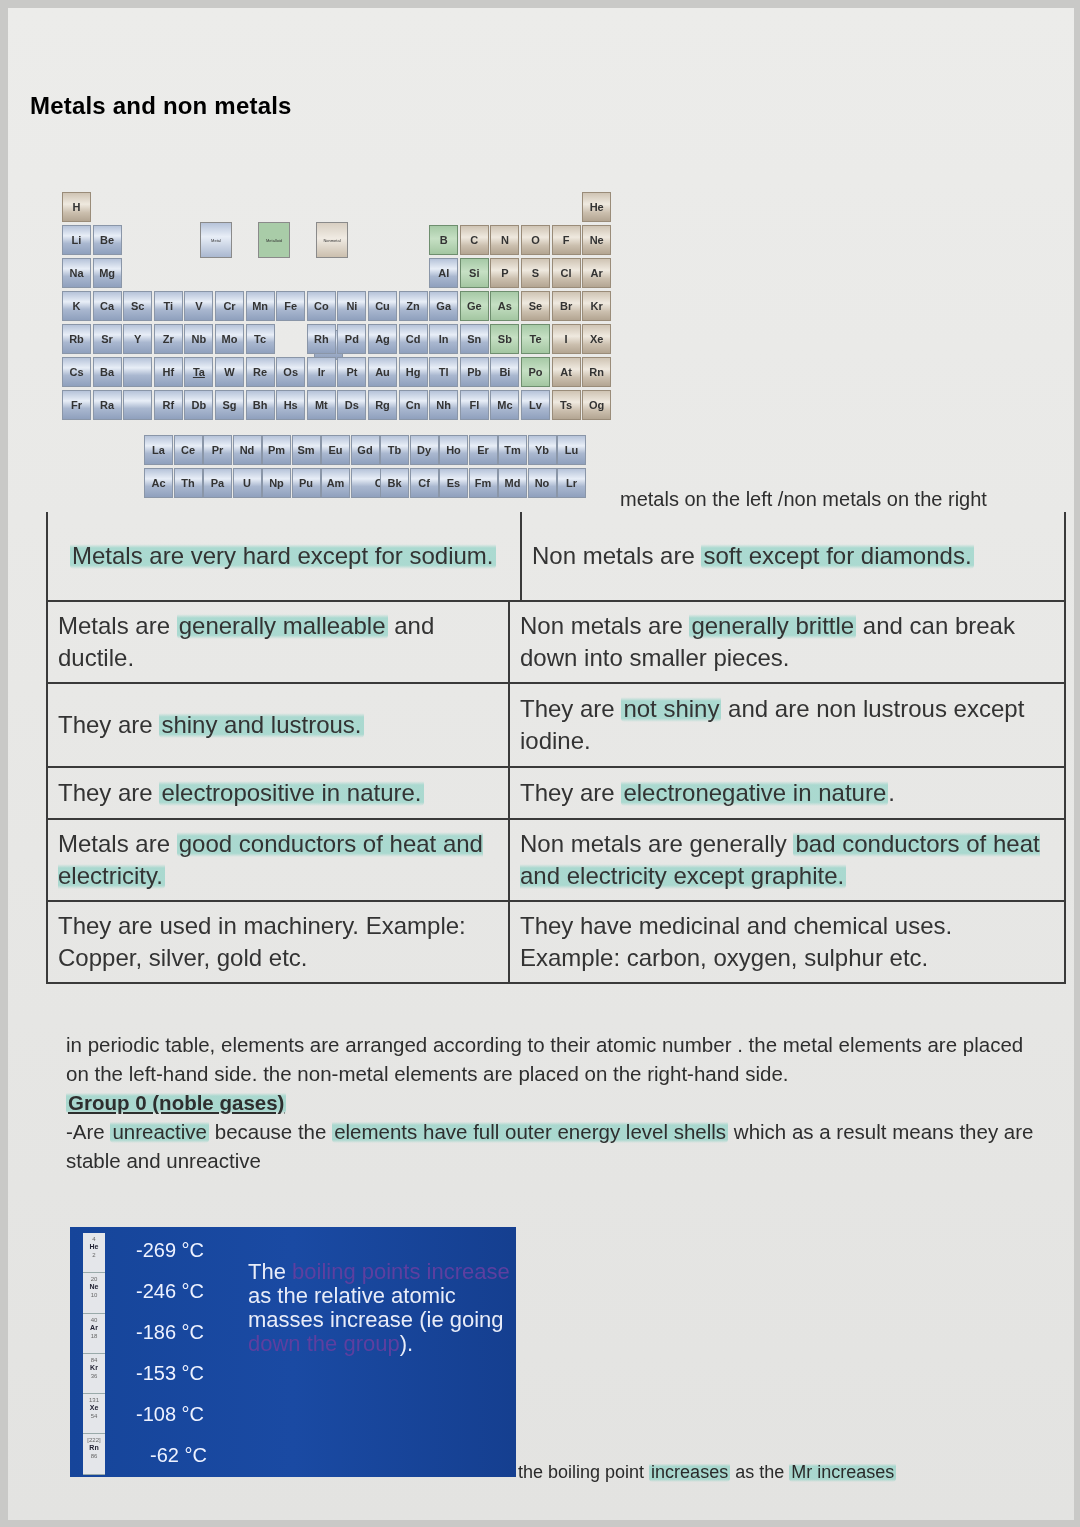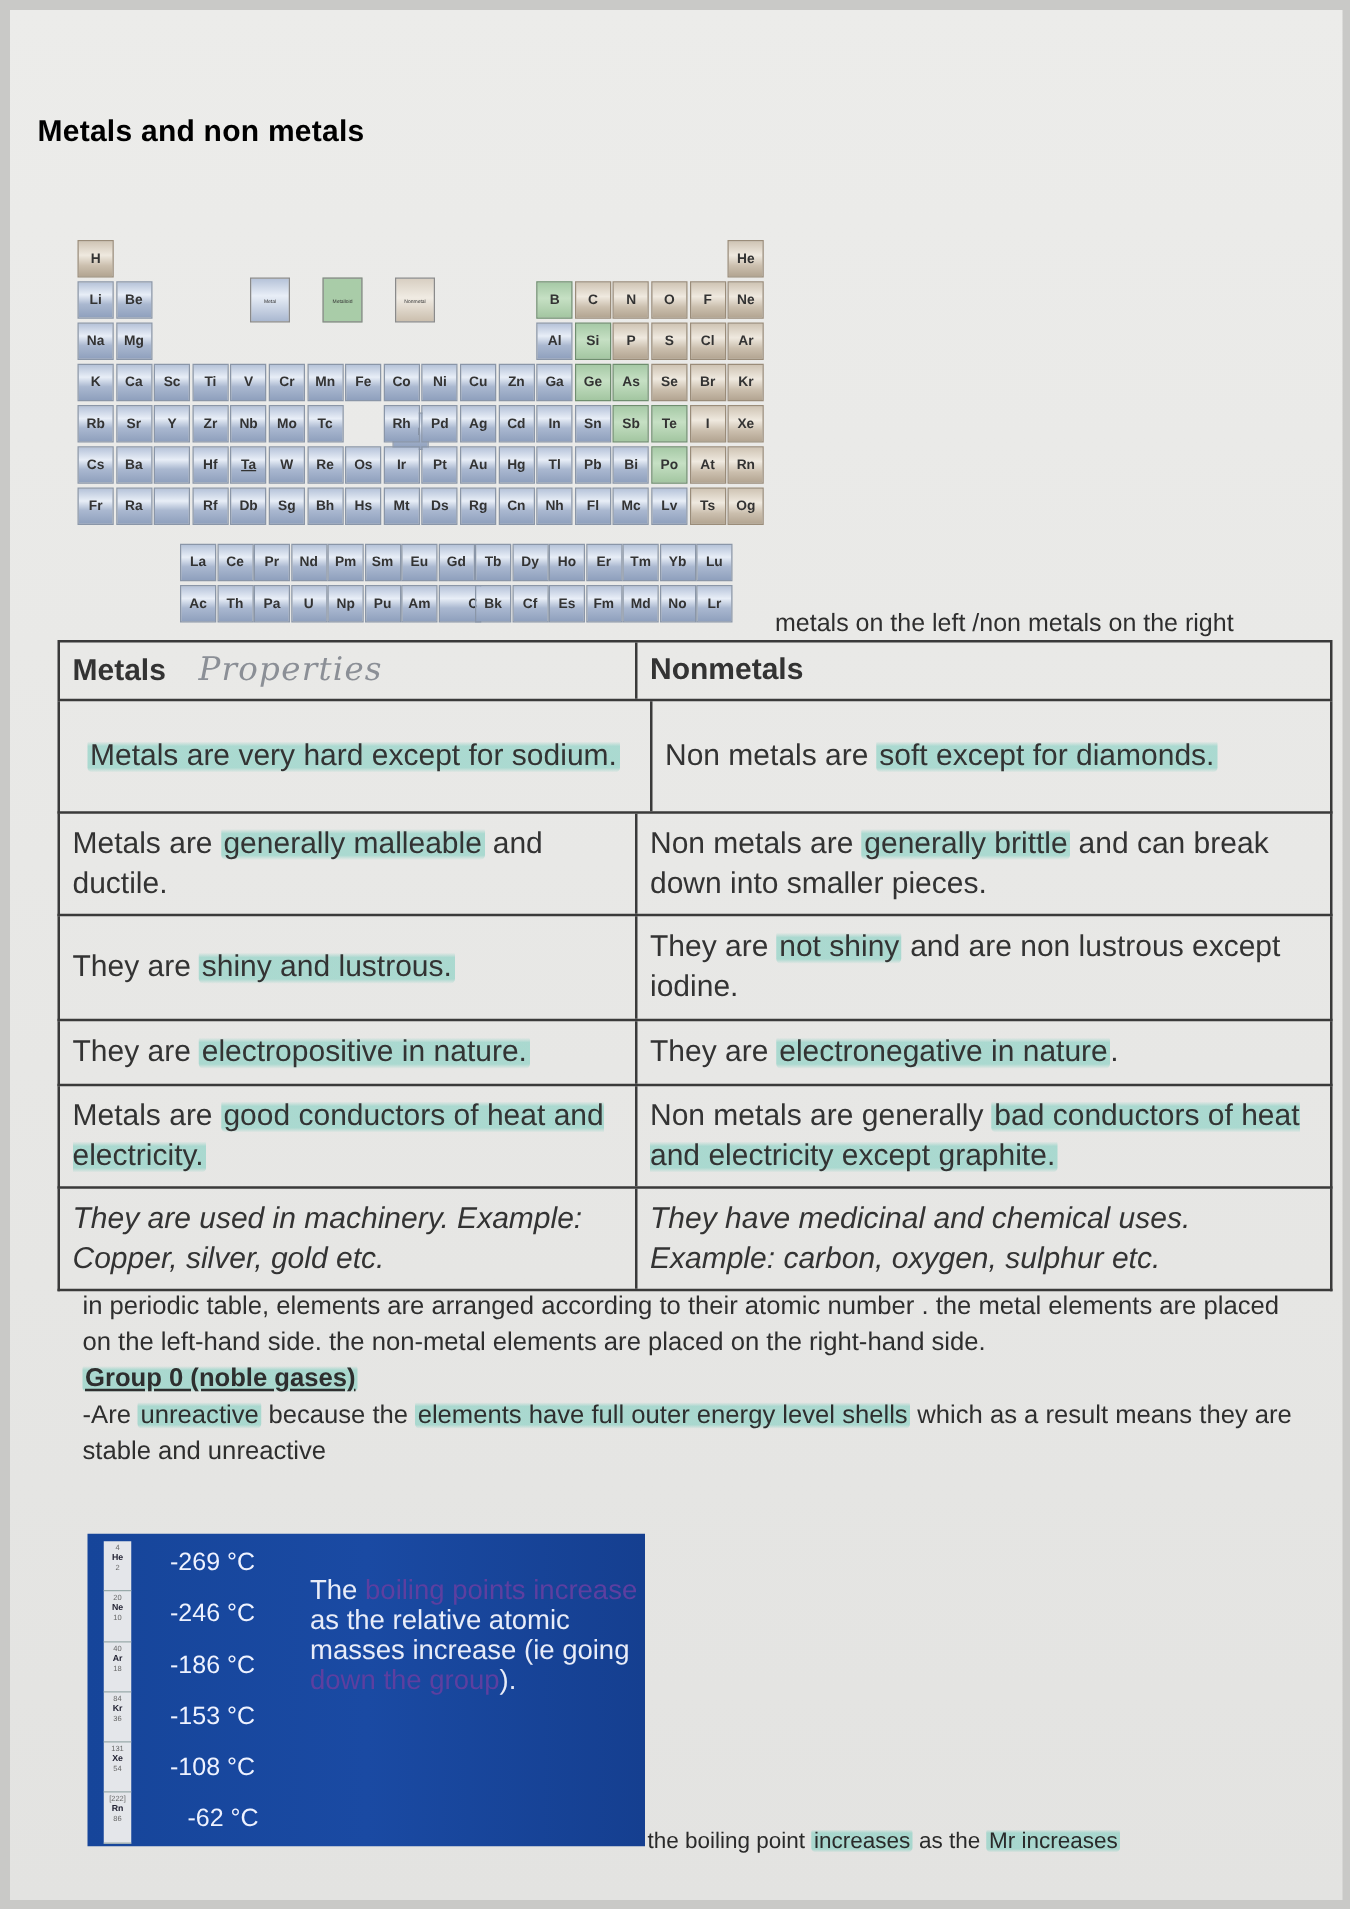--- a/index.html
+++ b/index.html
@@ -188,26 +188,20 @@
     <div class="cell metal" style="left: 495px; top: 276px;">Lr</div>
   </div>
 
 <div class="legend" style="left:200px;background:linear-gradient(180deg,#b6c3d9,#e8eef7 40%,#aab8d0);">Metal</div>
 <div class="legend" style="left:258px;background:#a9cca8;">Metalloid</div>
 <div class="legend" style="left:316px;background:linear-gradient(180deg,#d8cfc2,#f0ebe3 45%,#cbbfae);">Nonmetal</div>
 
 <div class="caption-right">metals on the left /non metals on the right</div>
 
 <div class="ctable" id="ctable">
-  <div class="crow head">
-    <div class="ccell left th">
-      <span>Metals</span><span class="handwrite">Properties</span>
-    </div>
-    <div class="ccell right th">Nonmetals</div>
-  </div>
 <div class="crow" style="min-height: 88px;">
       <div class="ccell left" style="display: flex; align-items: center; margin-left: 12px;">
         <div><span class="hl">Metals are very hard except for sodium.</span></div>
       </div>
       <div class="ccell right" style="display: flex; align-items: center;">
         <div><span>Non metals are </span><span class="hl">soft except for diamonds.</span></div>
       </div>
     </div>
     <div class="crow" style="min-height: 80px;">
       <div class="ccell left" style="display: flex; align-items: center;">
@@ -234,21 +228,21 @@
       </div>
     </div>
     <div class="crow" style="min-height: 80px;">
       <div class="ccell left" style="display: flex; align-items: center;">
         <div><span>Metals are </span><span class="hl">good conductors of heat and electricity.</span></div>
       </div>
       <div class="ccell right" style="display: flex; align-items: center;">
         <div><span>Non metals are generally </span><span class="hl">bad conductors of heat and electricity except graphite.</span></div>
       </div>
     </div>
-    <div class="crow" style="min-height: 80px; font-style: italic;">
+    <div class="crow" style="min-height: 80px;">
       <div class="ccell left" style="display: flex; align-items: center;">
         <div><span>They are used in machinery. Example: Copper, silver, gold etc.</span></div>
       </div>
       <div class="ccell right" style="display: flex; align-items: center;">
         <div><span>They have medicinal and chemical uses. Example: carbon, oxygen, sulphur etc.</span></div>
       </div>
     </div>
   </div>
 
 <div class="para">

